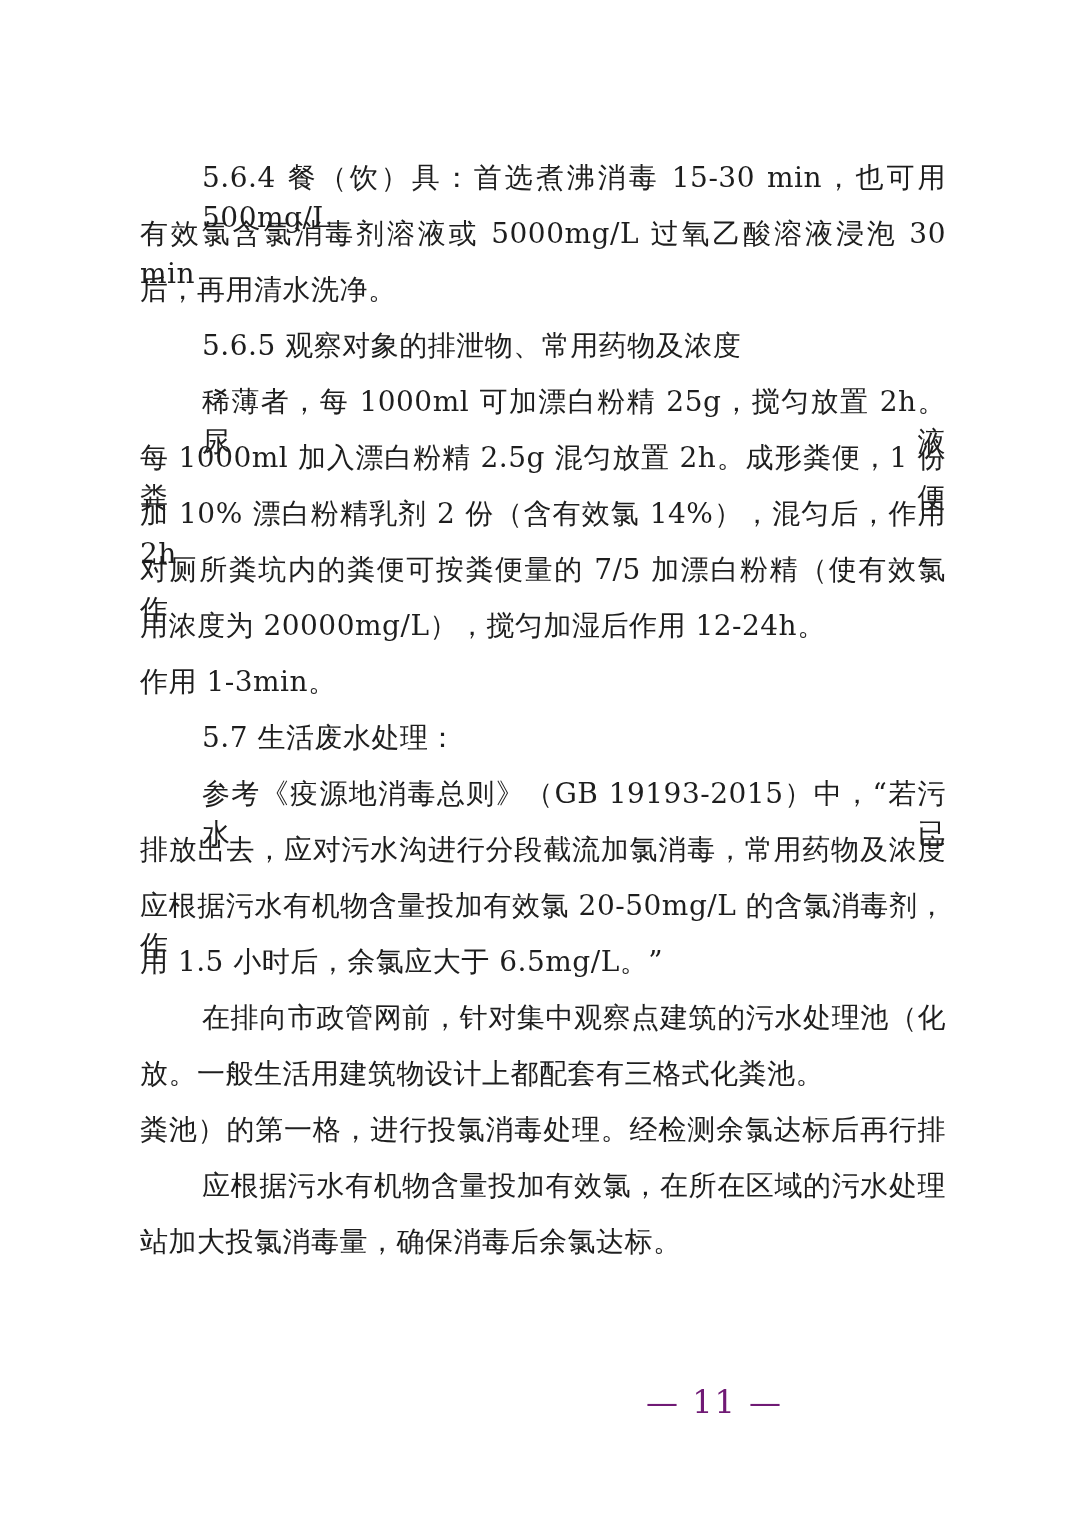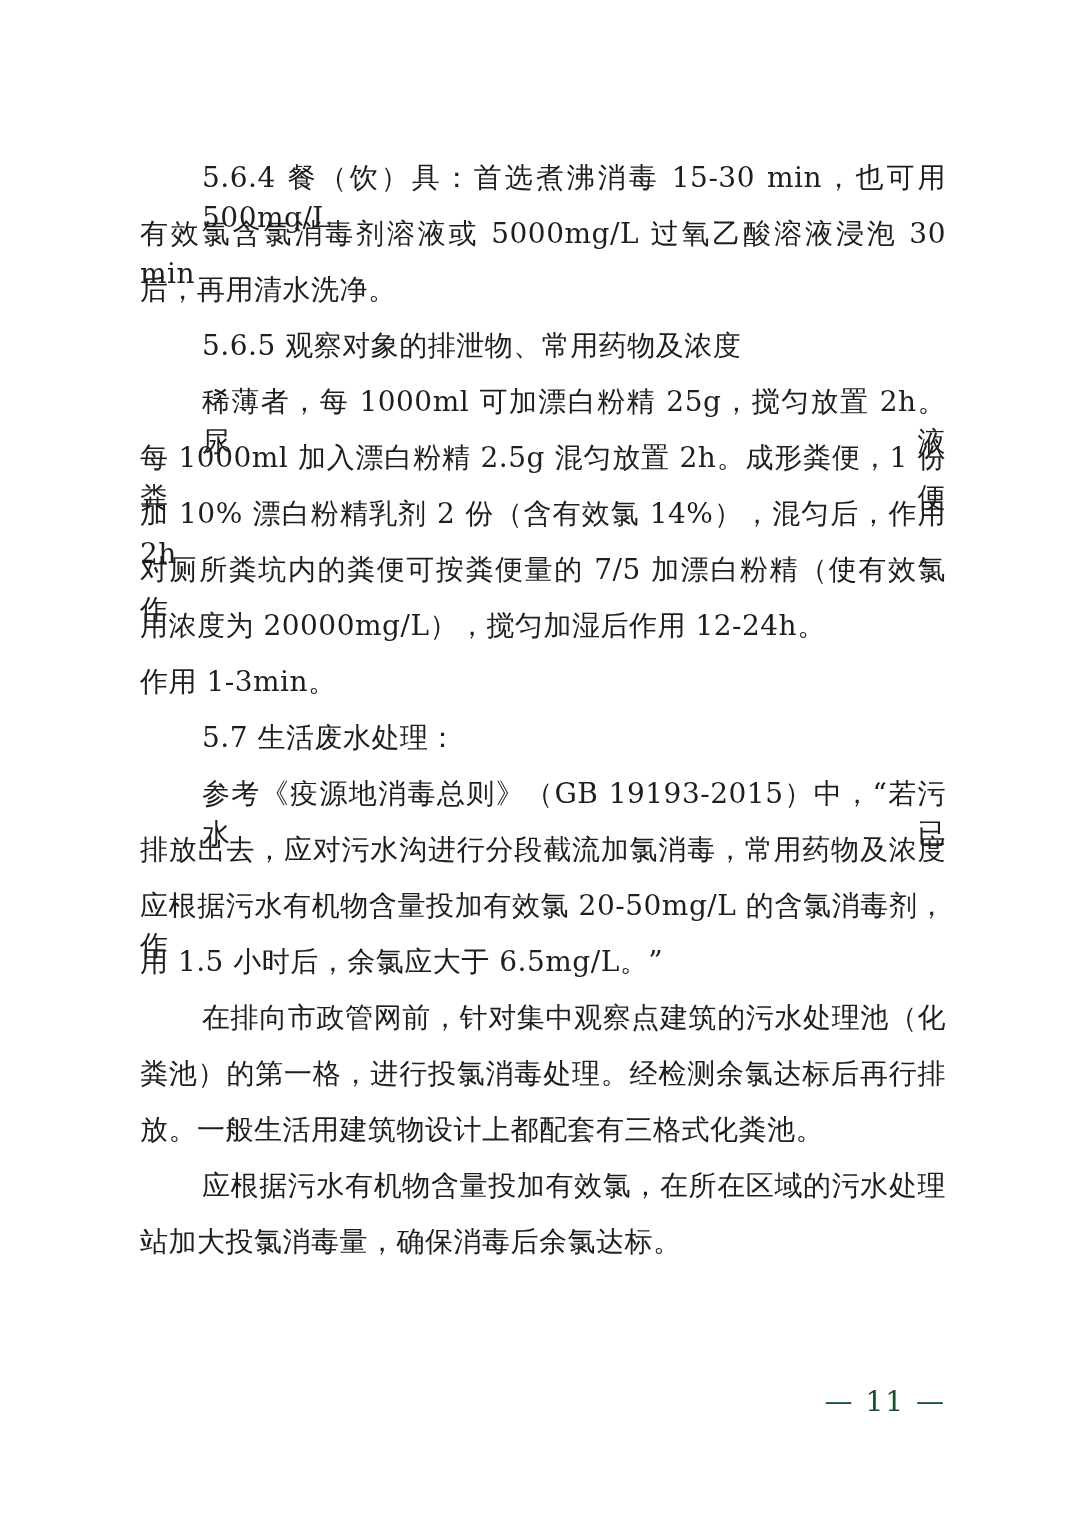--- a/index.html
+++ b/index.html
@@ -38,24 +38,24 @@
     text-justify: inter-character;
   }
   .line.indent {
     padding-left: 62px;
   }
   .footer {
     position: absolute;
     right: 134px;
     top: 1382px;
     width: 300px;
-    text-align: right;
-    font-size: 28px;
+    text-align: left;
+    font-size: 32px;
     line-height: 40px;
-    color: #14532d;
+    color: #701a75;
     letter-spacing: 2px;
   }
 </style>
 </head>
 <body>
 
 <div class="page">
   <div class="text-block" id="body-lines">
       <div class="line indent just">5.6.4 餐（饮）具：首选煮沸消毒 15-30 min，也可用 500mg/L</div>
       <div class="line just">有效氯含氯消毒剂溶液或 5000mg/L 过氧乙酸溶液浸泡 30 min</div>
@@ -66,21 +66,21 @@
       <div class="line just">加 10% 漂白粉精乳剂 2 份（含有效氯 14%），混匀后，作用 2h。</div>
       <div class="line just">对厕所粪坑内的粪便可按粪便量的 7/5 加漂白粉精（使有效氯作</div>
       <div class="line">用浓度为 20000mg/L），搅匀加湿后作用 12-24h。</div>
       <div class="line">作用 1-3min。</div>
       <div class="line indent">5.7 生活废水处理：</div>
       <div class="line indent just">参考《疫源地消毒总则》（GB 19193-2015）中，“若污水已</div>
       <div class="line just">排放出去，应对污水沟进行分段截流加氯消毒，常用药物及浓度</div>
       <div class="line just">应根据污水有机物含量投加有效氯 20-50mg/L 的含氯消毒剂，作</div>
       <div class="line">用 1.5 小时后，余氯应大于 6.5mg/L。”</div>
       <div class="line indent just">在排向市政管网前，针对集中观察点建筑的污水处理池（化</div>
+      <div class="line">放。一般生活用建筑物设计上都配套有三格式化粪池。</div>
       <div class="line just">粪池）的第一格，进行投氯消毒处理。经检测余氯达标后再行排</div>
-      <div class="line">放。一般生活用建筑物设计上都配套有三格式化粪池。</div>
       <div class="line indent just">应根据污水有机物含量投加有效氯，在所在区域的污水处理</div>
       <div class="line">站加大投氯消毒量，确保消毒后余氯达标。</div>
     </div>
   <div class="footer">
     <span>— 11 —</span>
   </div>
 </div>
 
 </body></html>

